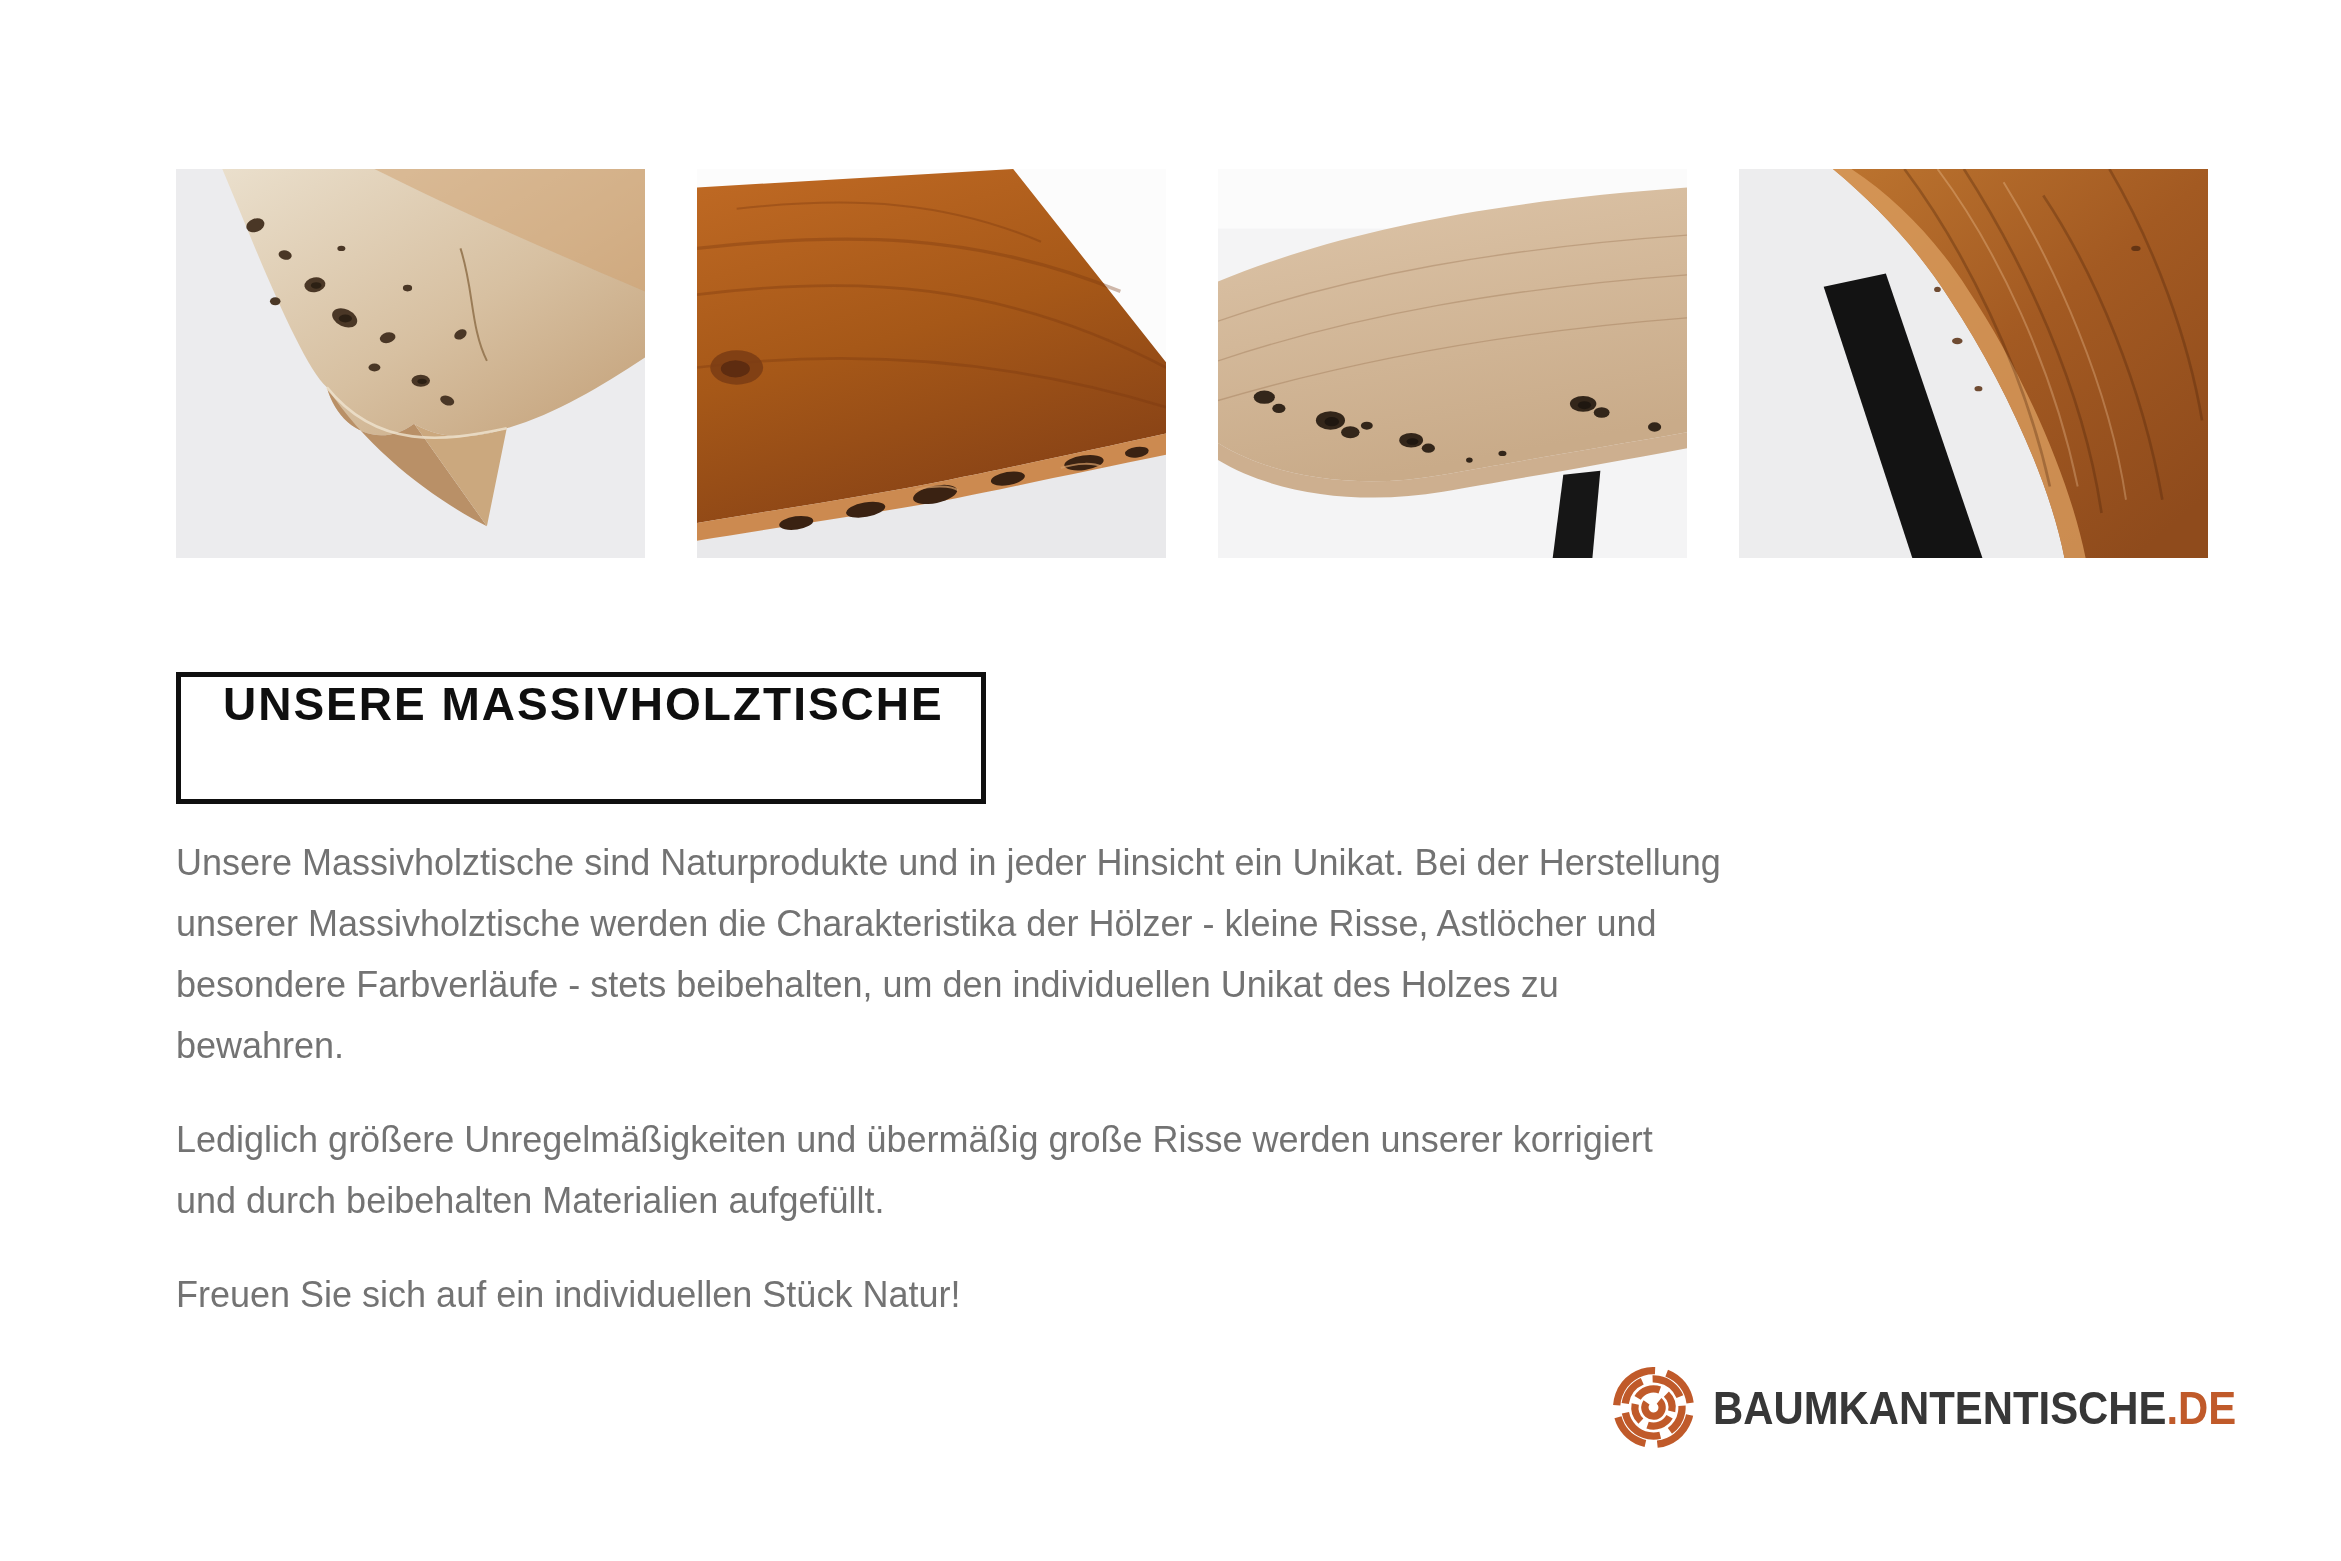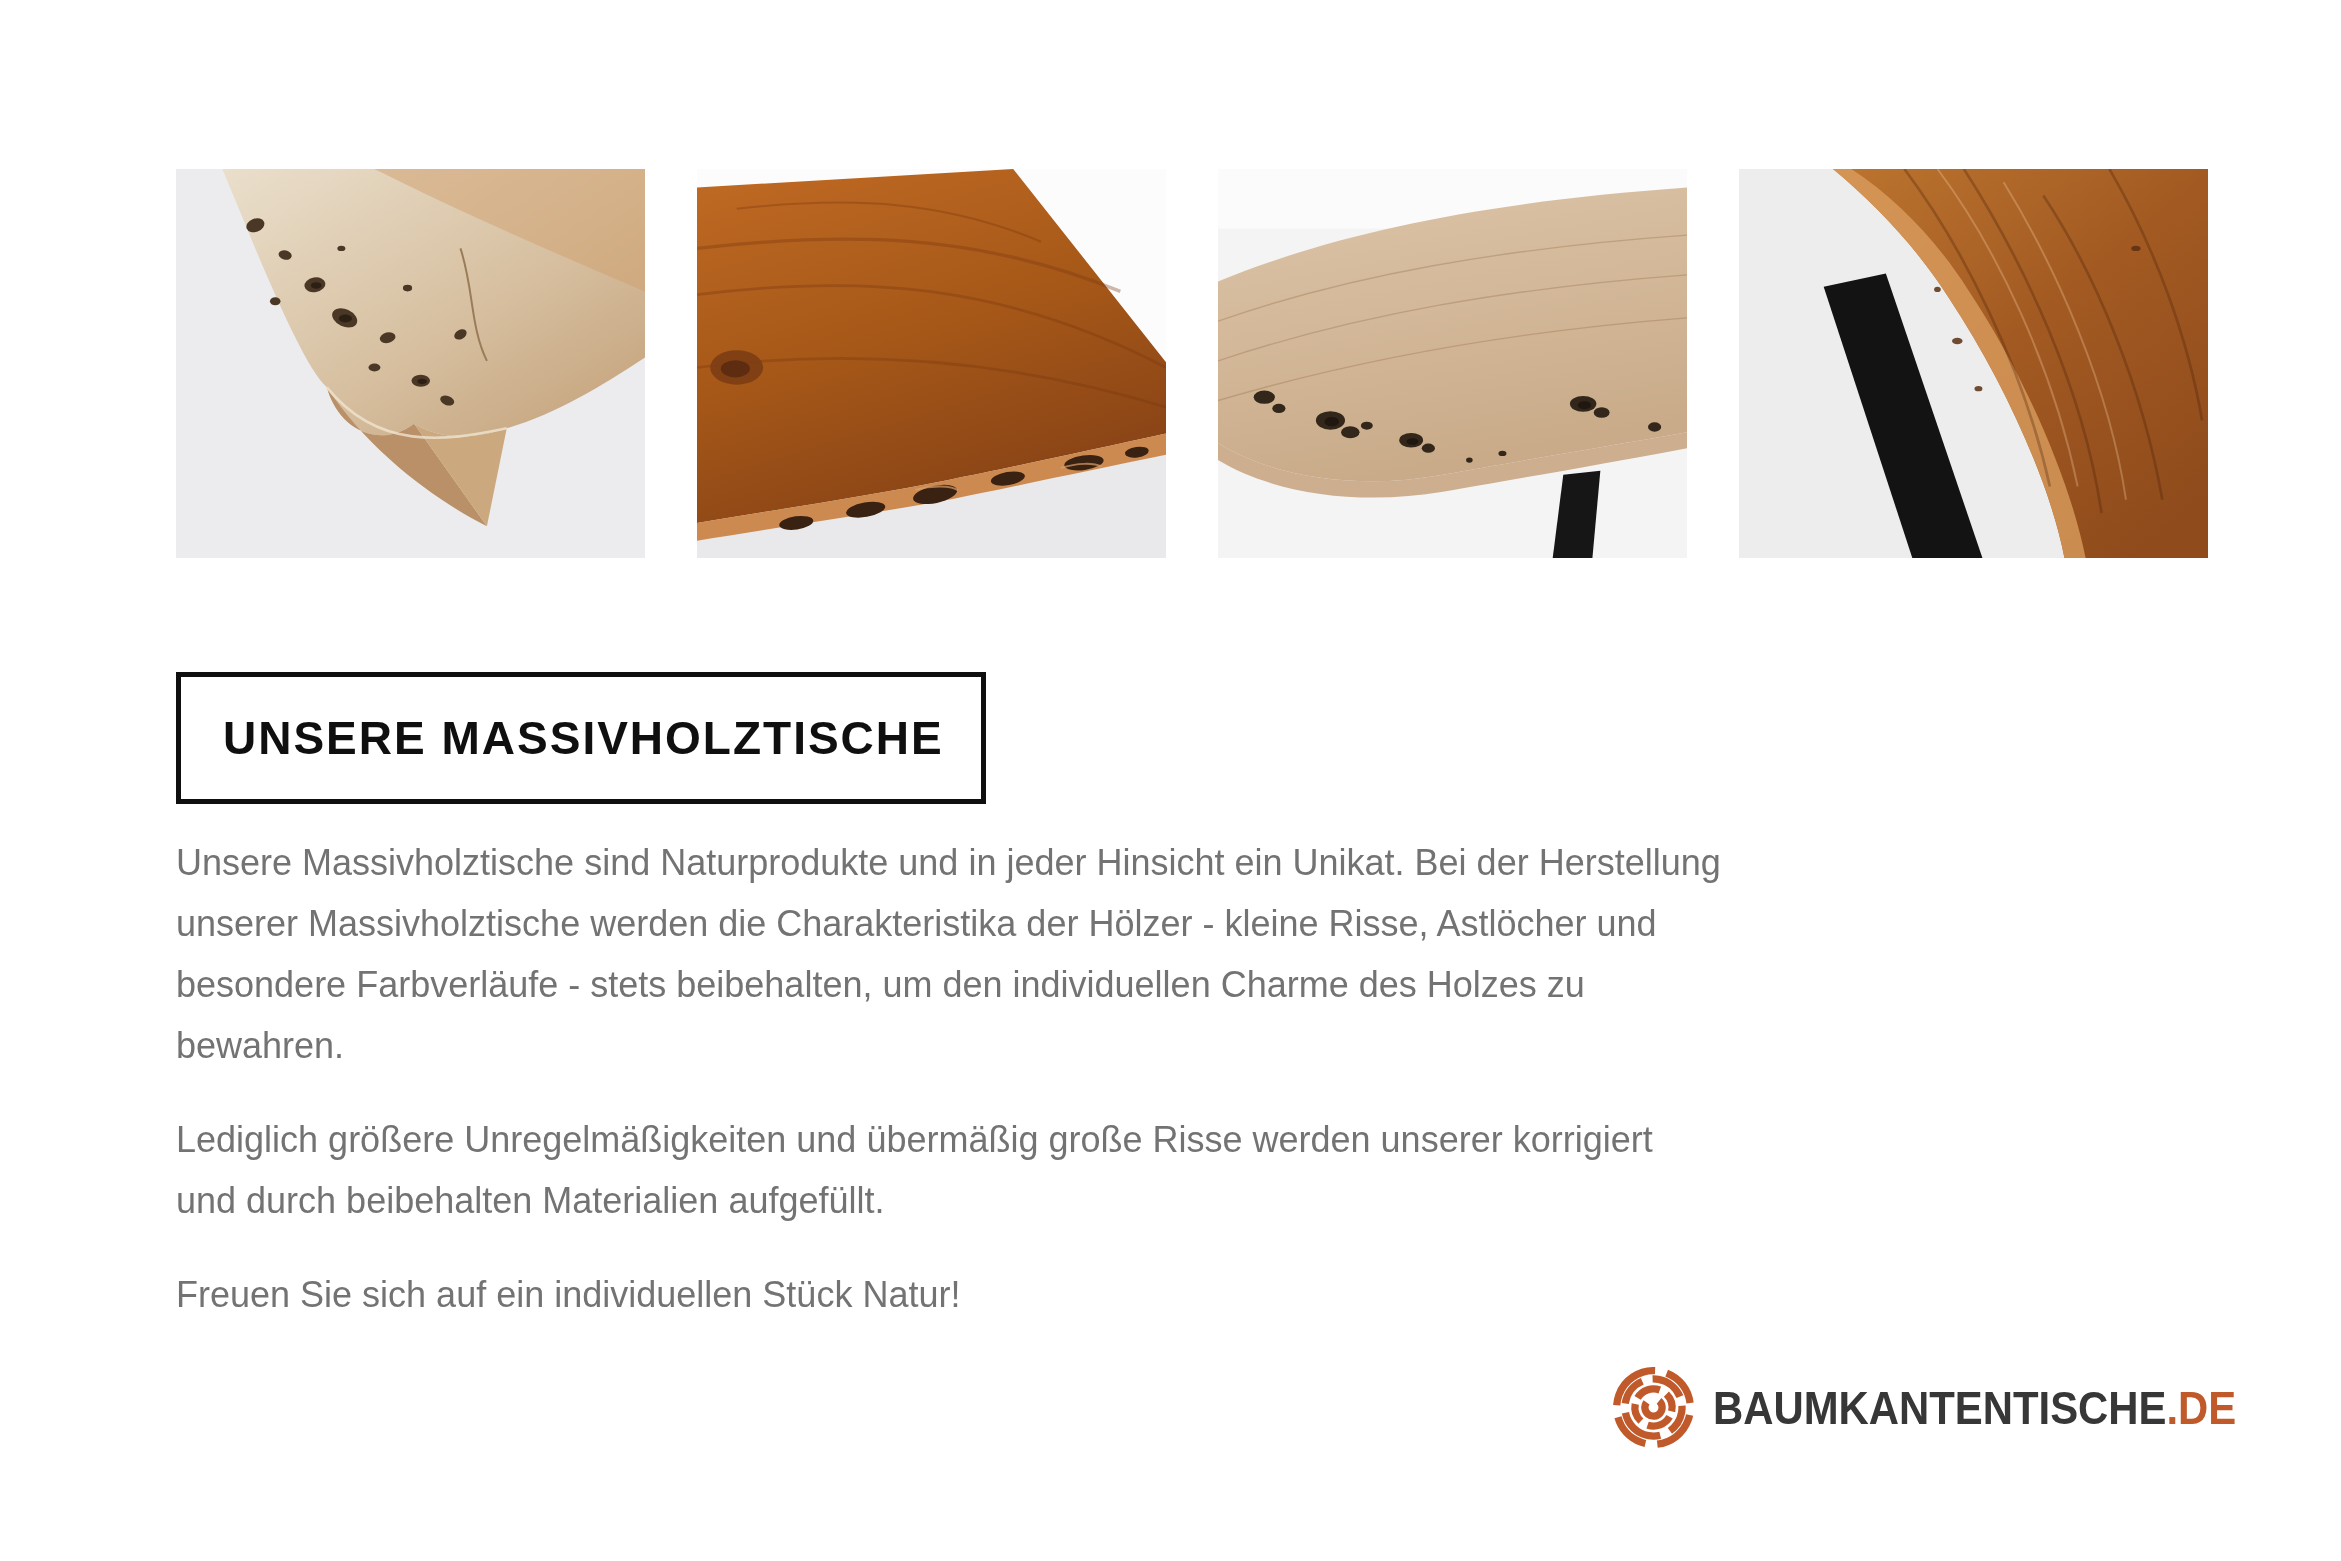--- a/index.html
+++ b/index.html
@@ -3,21 +3,21 @@
 <meta charset="utf-8">
 <style>
   html,body{margin:0;padding:0;background:#ffffff;}
   .page{position:relative;width:2342px;height:1562px;background:#ffffff;overflow:hidden;
         font-family:"Liberation Sans",sans-serif;}
   .gallery{position:absolute;left:176px;top:169px;display:flex;gap:52px;}
   .tile{width:469px;height:389px;overflow:hidden;}
   .tile svg{display:block;}
   .heading-box{position:absolute;left:176px;top:672px;width:810px;height:132px;
         box-sizing:border-box;border:5.3px solid #0f0f0f;background:#ffffff;
-        display:flex;align-items:center;padding-left:42px;}
+        display:flex;align-items:flex-start;padding-left:42px;}
   .heading-box h1{margin:0;font-size:46px;font-weight:bold;letter-spacing:2px;
         color:#0f0f0f;white-space:nowrap;}
   .body-text{position:absolute;left:176px;top:832px;color:#737373;font-size:36px;}
   .body-text .para{margin:0 0 33px 0;}
   .body-text .para:last-child{margin-bottom:0;}
   .body-text .line{line-height:61px;white-space:nowrap;}
   .logo-icon{position:absolute;left:1613px;top:1367px;width:81px;height:81px;}
   .logo-text{position:absolute;left:1713px;top:1369px;height:78px;display:flex;align-items:center;
         font-size:46px;font-weight:bold;white-space:nowrap;
         transform:scaleX(0.91);transform-origin:left center;}
@@ -180,21 +180,21 @@
   </div>
 
   <div class="heading-box">
     <h1>UNSERE MASSIVHOLZTISCHE</h1>
   </div>
 
   <div class="body-text">
     <div class="para">
       <div class="line">Unsere Massivholztische sind Naturprodukte und in jeder Hinsicht ein Unikat. Bei der Herstellung</div>
       <div class="line">unserer Massivholztische werden die Charakteristika der Hölzer - kleine Risse, Astlöcher und</div>
-      <div class="line">besondere Farbverläufe - stets beibehalten, um den individuellen Charme des Holzes zu</div>
+      <div class="line">besondere Farbverläufe - stets beibehalten, um den individuellen Unikat des Holzes zu</div>
       <div class="line">bewahren.</div>
     </div>
     <div class="para">
       <div class="line">Lediglich größere Unregelmäßigkeiten und übermäßig große Risse werden unserer korrigiert</div>
       <div class="line">und durch beibehalten Materialien aufgefüllt.</div>
     </div>
     <div class="para">
       <div class="line">Freuen Sie sich auf ein individuellen Stück Natur!</div>
     </div>
   </div>

